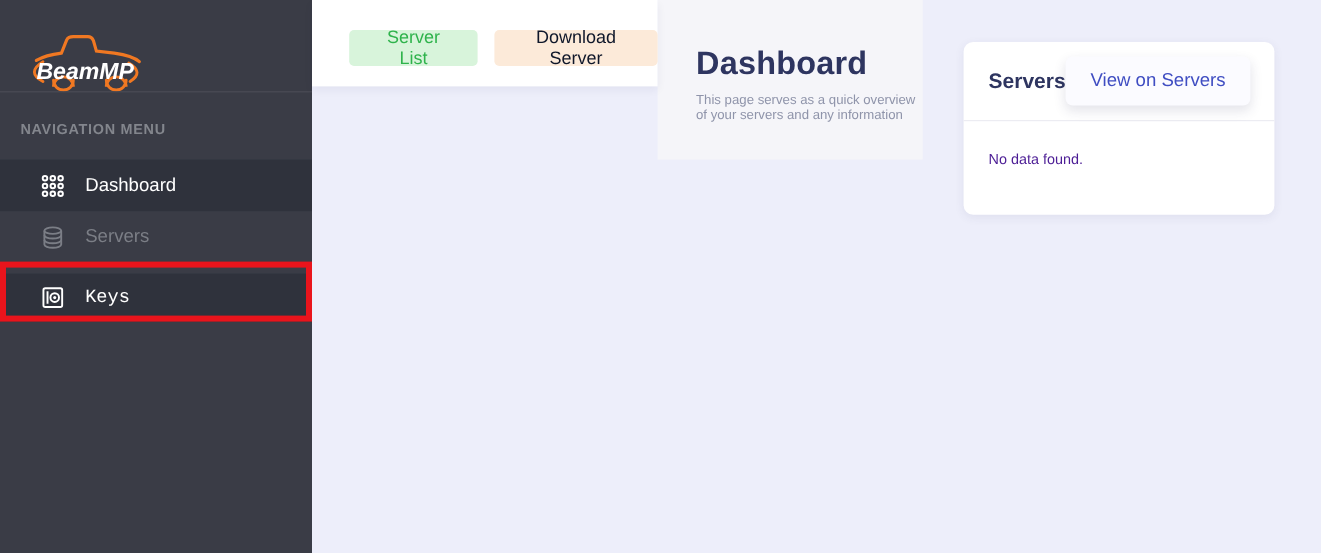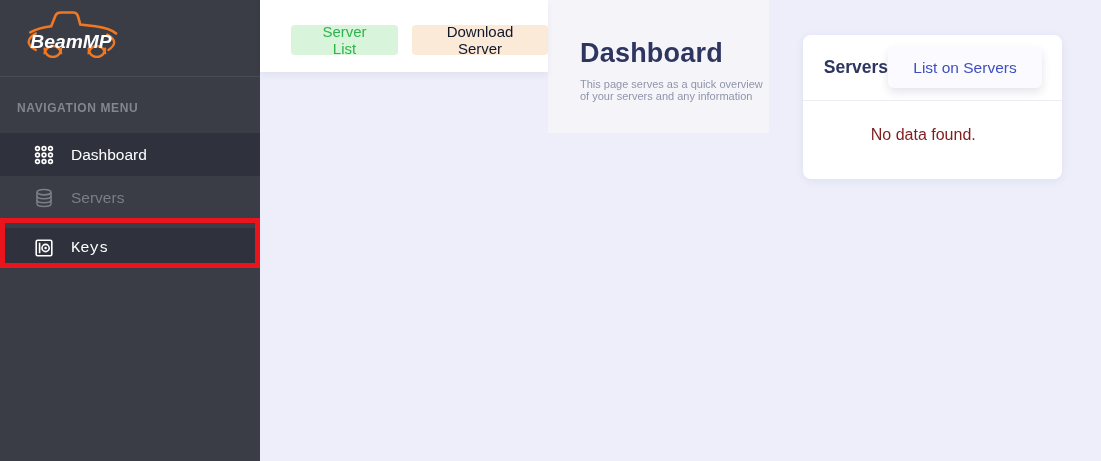--- a/index.html
+++ b/index.html
@@ -13,21 +13,21 @@
 
   
   .sidebar {
     width: 260px; min-width: 260px; height: 461px;
     background: #3a3c46;
     position: relative;
     z-index: 1;
   }
   .logo-area {
     height: 77px;
-    display: flex; align-items: flex-start; justify-content: flex-start;
+    display: flex; align-items: flex-end; justify-content: flex-start;
     padding-left: 16px;
     border-bottom: 1px solid #4b4d56;
     cursor: pointer;
   }
   .nav-label {
     padding: 24px 16px 18px 17px;
     font-size: 12px;
     letter-spacing: 0.6px;
     color: #83868d;
     font-weight: bold;
@@ -123,23 +123,22 @@
     background: #fbfbff;
     color: #3f4dc2;
     border: none; border-radius: 6px;
     font-family: "Liberation Sans", sans-serif;
     font-size: 15.5px;
     box-shadow: 0 4px 10px rgba(50, 50, 93, 0.13);
     cursor: pointer;
   }
   .card-body {
     padding: 25px 21px;
-    font-size: 16px;
-    color: #7f1d1d;
-    margin-left: 47px;
+    font-size: 12px;
+    color: #4c1d95;
   }
 </style>
 </head>
 <body>
 
 <aside class="sidebar">
 
   <div class="logo-area">
     <svg width="110" height="58" viewBox="0 0 100 52">
 
@@ -222,21 +221,21 @@
 
   <section class="header-section">
     <h1 class="page-title">Dashboard</h1>
     <div class="page-subtitle">This page serves as a quick overview of your servers and any information</div>
   </section>
 
   <section class="content-section">
     <div class="card">
       <div class="card-header">
         <div class="card-title">Servers</div>
-        <button class="card-action-btn">List on Servers</button>
+        <button class="card-action-btn">View on Servers</button>
       </div>
       <div class="card-body">
         <span>No data found.</span>
       </div>
     </div>
   </section>
 
 </div>
 
 </body></html>

